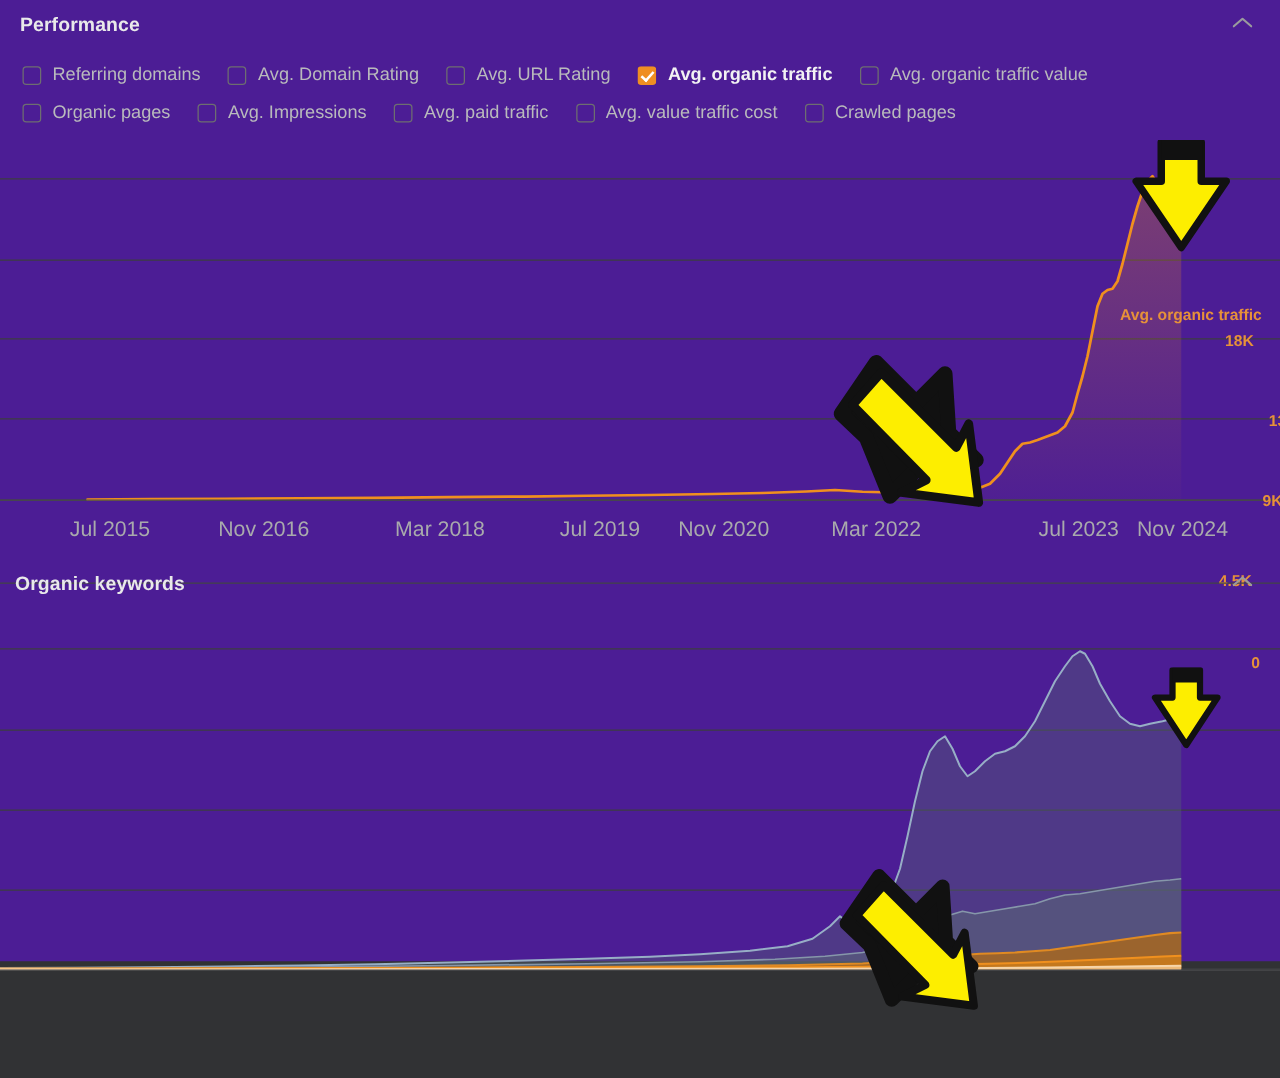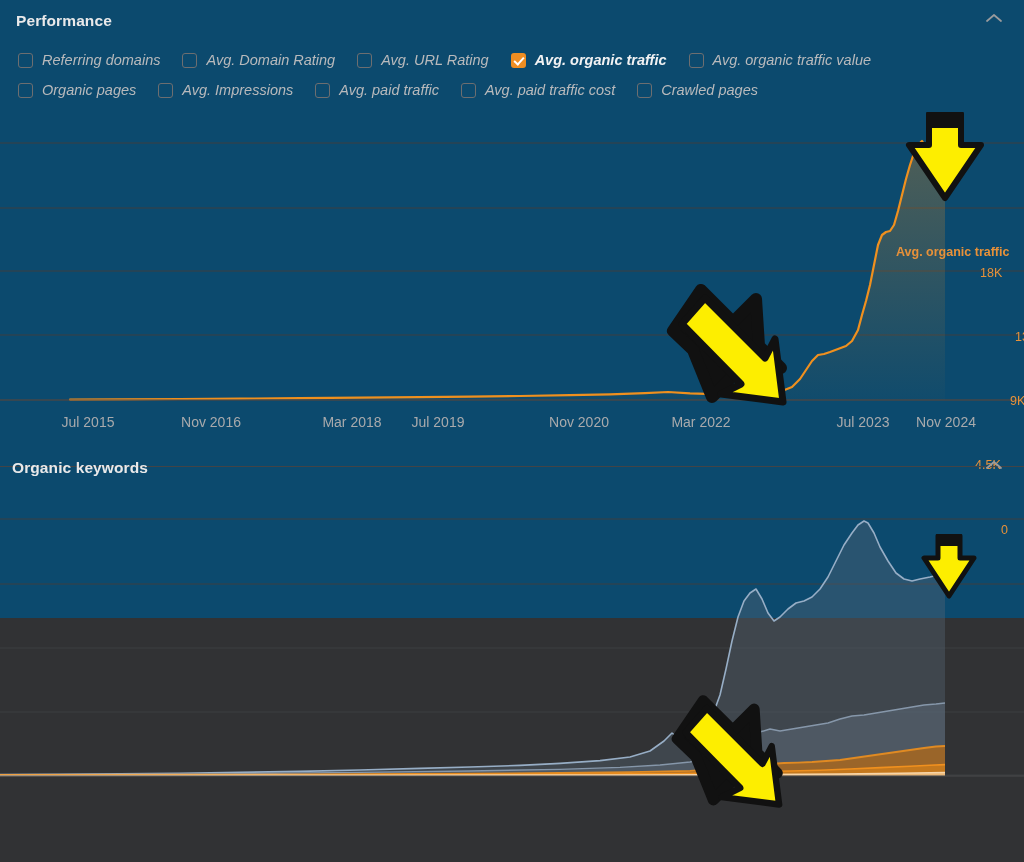--- a/index.html
+++ b/index.html
@@ -2,21 +2,21 @@
 <html><head>
 <meta charset="utf-8">
 <style>
   * { box-sizing: border-box; margin: 0; padding: 0; }
   html, body {
     width: 1024px; height: 862px;
     background: #313234;
     font-family: "Liberation Sans", sans-serif;
     overflow: hidden;
   }
-  .page { position: relative; width: 1024px; height: 618px; background: #0c4a6e; }
+  .page { position: relative; width: 1024px; height: 769px; background: #4c1d95; }
 
   
   .section-header {
     position: relative;
     height: 42px;
     display: flex; align-items: center;
     padding: 0 18px 0 16px;
   }
   .section-title {
     font-size: 15.5px; font-weight: bold; color: #e9e9ea;
@@ -24,21 +24,21 @@
   }
   .chevron-up {
     position: absolute; right: 22px; top: 13px;
     width: 16px; height: 10px;
   }
   .chevron-up svg { display:block; }
 
   
   .cb-rows { padding: 3px 0 0 18px; }
   .cb-row { display: flex; align-items: center; height: 30px; }
-  .cb-item { display: flex; align-items: flex-end; margin-right: 22px; font-style: italic; }
+  .cb-item { display: flex; align-items: flex-end; margin-right: 22px; }
   .cb-box {
     width: 15px; height: 15px; border-radius: 3px;
     border: 1.6px solid #6d6e70; background: transparent;
     flex: 0 0 auto; position: relative;
   }
   .cb-box.checked { border-color: transparent; }
   .cb-box.checked::after {
     content: ""; position: absolute;
     left: 4px; top: 1px; width: 4px; height: 8px;
     border: solid #ffffff; border-width: 0 2px 2px 0;
@@ -52,24 +52,24 @@
 
   
   .chart-wrap { position: relative; }
   .chart-svg { display: block; }
   .axis-x {
     position: absolute; left: 0; right: 0;
     display: flex; pointer-events: none;
   }
   .xtick {
     position: absolute; transform: translateX(-50%);
-    font-size: 14px; color: #a9aaac; white-space: nowrap; text-align: center;
+    font-size: 17px; color: #a9aaac; white-space: nowrap; text-align: center;
   }
   .ytick {
-    position: absolute; font-size: 12.5px; font-weight: normal;
+    position: absolute; font-size: 12.5px; font-weight: bold;
     white-space: nowrap;
   }
   .ytick.orange { color: #e79139; }
   .series-label {
     position: absolute; font-size: 12.5px; font-weight: bold;
     color: #e79139; white-space: nowrap;
   }
 
   .divider {
     position: absolute; left: 0; width: 1024px; height: 1px;
@@ -124,21 +124,21 @@
       <div class="cb-item">
         <span class="cb-box"></span>
         <span class="cb-label">Avg. Impressions</span>
       </div>
       <div class="cb-item">
         <span class="cb-box"></span>
         <span class="cb-label">Avg. paid traffic</span>
       </div>
       <div class="cb-item">
         <span class="cb-box"></span>
-        <span class="cb-label">Avg. paid traffic cost</span>
+        <span class="cb-label">Avg. value traffic cost</span>
       </div>
       <div class="cb-item">
         <span class="cb-box"></span>
         <span class="cb-label">Crawled pages</span>
       </div>
     </div>
   </div>
 
   <div class="chart-wrap" style="height:330px">
     <svg class="chart-svg" width="1024" height="330" viewBox="0 0 1024 330">
@@ -181,21 +181,21 @@
     <span class="ytick orange" style="left:980px; top:161px;">18K</span>
     <span class="ytick orange" style="left:971px; top:225px;margin-left:44px;">13.5K</span>
     <span class="ytick orange" style="left:986px; top:289px;margin-left:24px;">9K</span>
     <span class="ytick orange" style="left:975px; top:353px;">4.5K</span>
     <span class="ytick orange" style="left:1001px; top:418px;">0</span>
 
     <div class="axis-x" style="top:309px; height:20px;">
       <span class="xtick" style="left:88px">Jul 2015</span>
       <span class="xtick" style="left:211px">Nov 2016</span>
       <span class="xtick" style="left:352px">Mar 2018</span>
-      <span class="xtick" style="left:438px">Jul 2019</span>
+      <span class="xtick" style="left:480px">Jul 2019</span>
       <span class="xtick" style="left:579px">Nov 2020</span>
       <span class="xtick" style="left:701px">Mar 2022</span>
       <span class="xtick" style="left:863px">Jul 2023</span>
       <span class="xtick" style="left:946px">Nov 2024</span>
     </div>
   </div>
 
   <div class="divider" style="top:466px;"></div>
 
   <div class="section-header" style="margin-top:12px;padding-left:12px;">

